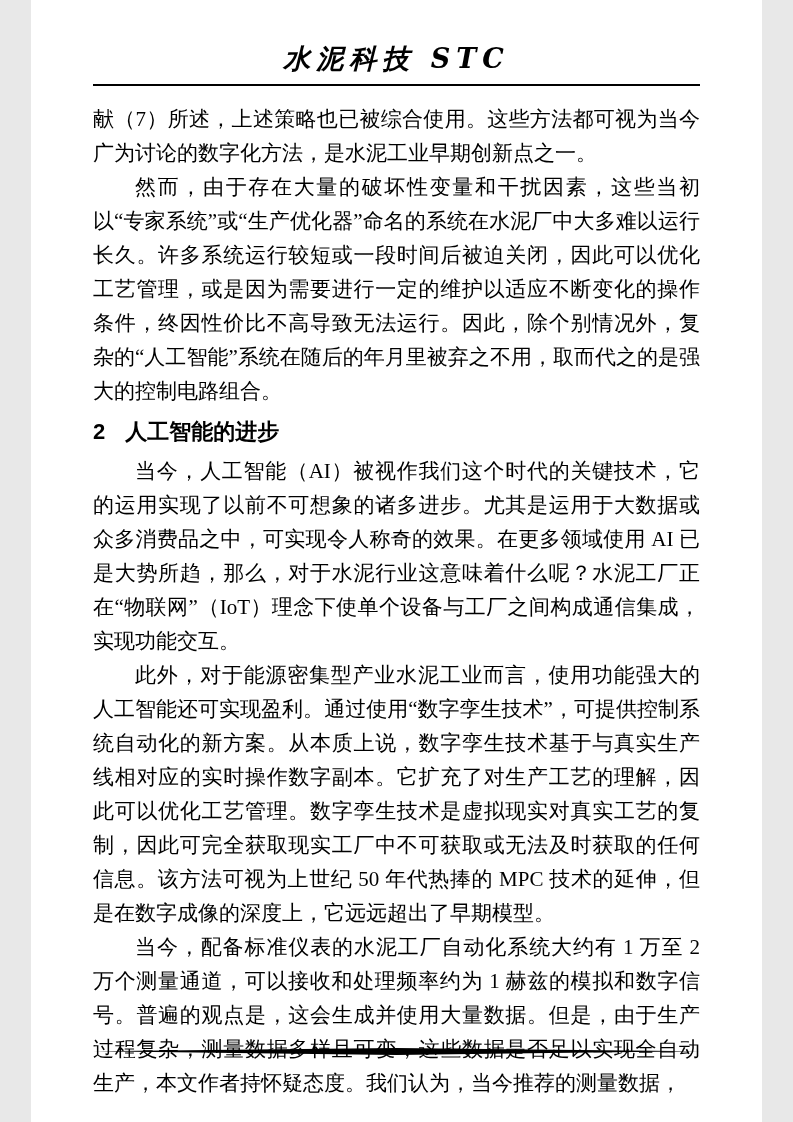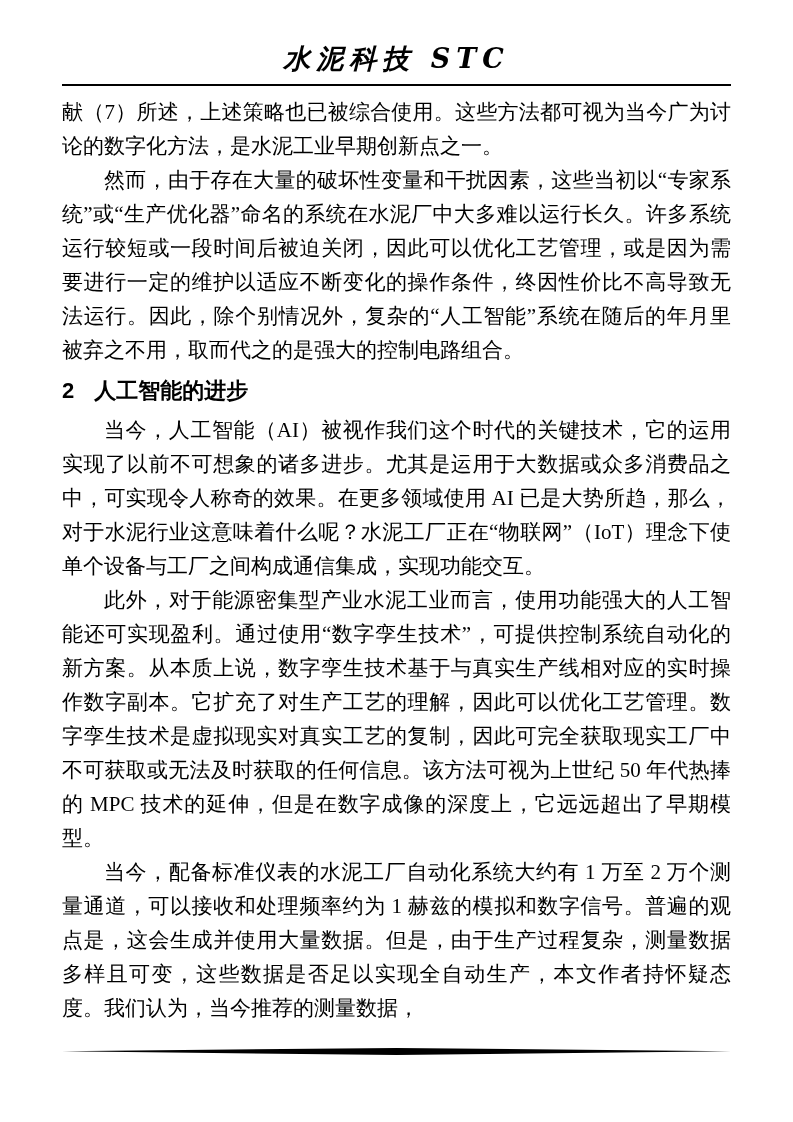--- a/index.html
+++ b/index.html
@@ -1,18 +1,18 @@
 <!DOCTYPE html>
 <html><head>
 <meta charset="utf-8">
 <style>
   html, body { margin: 0; padding: 0; background: #e8e8e8; }
   .page {
     position: relative;
-    width: 793px;
+    width: 731px;
     height: 1122px;
     margin: 0 auto;
     background: #ffffff;
     color: #000;
     box-sizing: border-box;
     padding: 0 62px;
     overflow: hidden;
     font-family: "Liberation Serif", "DejaVu Serif", serif;
   }
   .header { padding-top: 42px; text-align: center; }
@@ -23,21 +23,21 @@
     font-size: 27px;
     letter-spacing: 6px;
     line-height: 34px;
   }
   .header-rule {
     margin-top: 8px;
     border-bottom: 2px solid #000;
     height: 0;
   }
   .body-text {
-    margin-top: 9px;
+    margin-top: 16px;
     font-size: 21px;
     line-height: 34px;
     text-align: justify;
     text-justify: inter-ideograph;
   }
   .para { margin: 0; text-indent: 2em; }
   .para.no-indent { text-indent: 0; }
   .heading {
     margin: 9px 0 7px 0;
     font-family: Liberation Sans, sans-serif;

